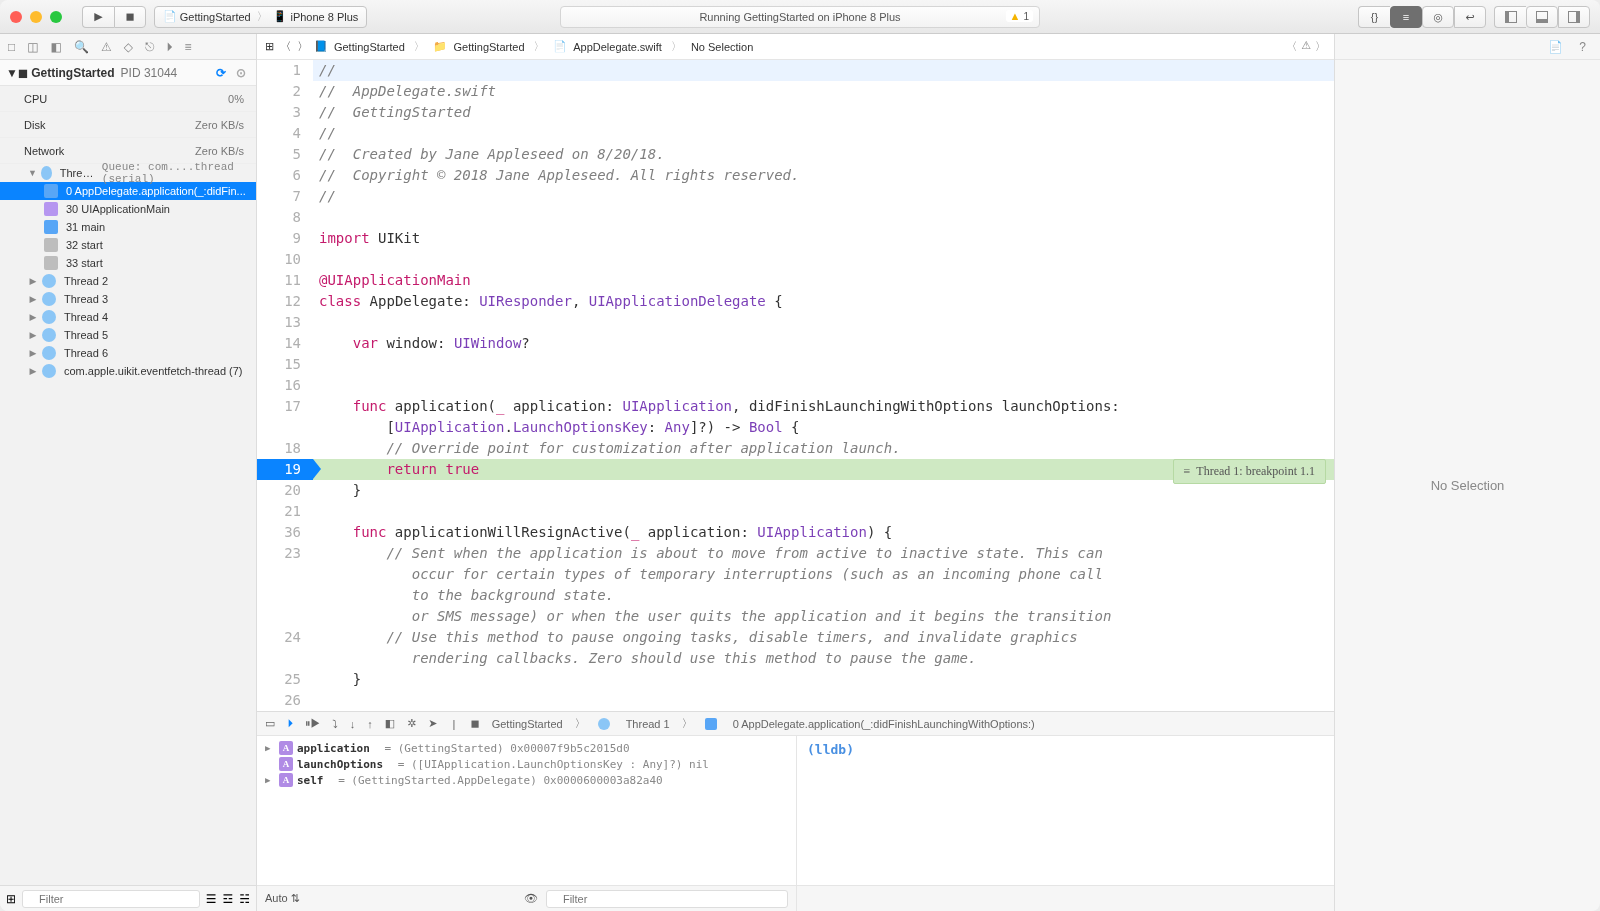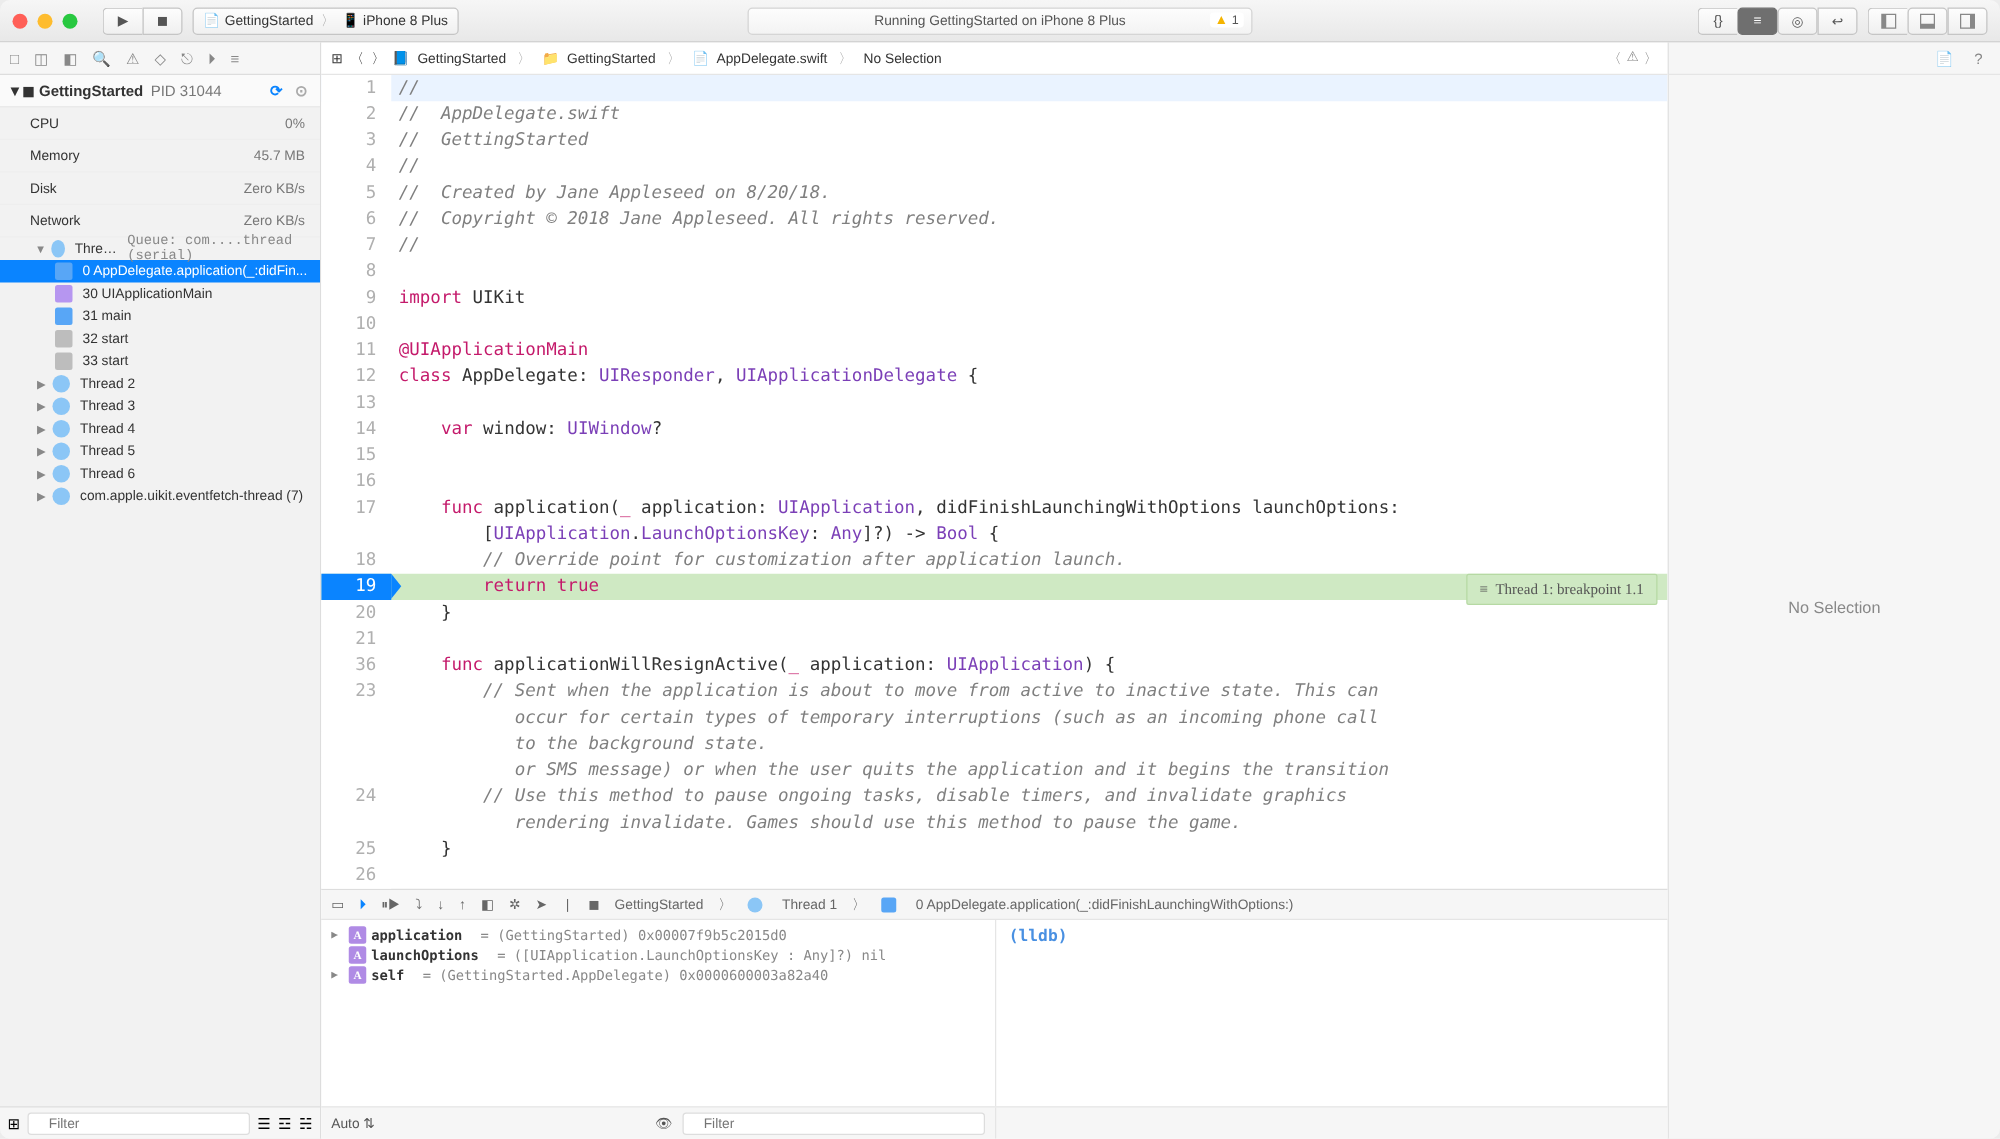--- a/index.html
+++ b/index.html
@@ -43,21 +43,21 @@
   background: linear-gradient(#fdfdfd,#f0f0f0);
   border: 1px solid #c5c5c5; border-radius: 4px;
   display: flex; align-items: center; padding: 0 8px;
   font-size: 11px; color: #333; margin-left: 8px;
 }
 .scheme-chip .sep { margin: 0 6px; color: #aaa; }
 .status-pill {
   position: absolute;
   left: 50%; transform: translateX(-50%);
   top: 6px;
-  height: 22px; width: 404px;
+  height: 22px; width: 480px;
   background: linear-gradient(#fdfdfd,#f3f3f3);
   border: 1px solid #d5d5d5; border-radius: 4px;
   display: flex; align-items: center; justify-content: center;
   font-size: 11px; color: #555;
 }
 .status-pill .warn {
   position: absolute; right: 6px; top: 3px;
   background: #fff; border-radius: 3px; padding: 0 4px;
   font-size: 10px; color: #555;
   display: flex; align-items: center; gap: 3px;
@@ -317,24 +317,20 @@
       <span>◼</span>&nbsp;
       <span>GettingStarted</span>
       <span class="pid">PID 31044</span>
       <span class="spacer"></span>
       <span class="circle-icon blue-arrow">⟳</span>
       <span class="circle-icon">⊙</span>
     </div>
     <div class="metric-row">
       <span>CPU</span>
       <span class="val">0%</span>
-    </div>
-    <div class="metric-row">
-      <span>Memory</span>
-      <span class="val">45.7 MB</span>
     </div>
     <div class="metric-row">
       <span>Disk</span>
       <span class="val">Zero KB/s</span>
     </div>
     <div class="metric-row">
       <span>Network</span>
       <span class="val">Zero KB/s</span>
     </div>
 
@@ -541,21 +537,21 @@
         <div class="code-line">
             <div class="gutter"></div>
             <div class="code-text">        <span class="tok-comment">   or SMS message) or when the user quits the application and it begins the transition</span></div>
           </div>
         <div class="code-line">
             <div class="gutter">24</div>
             <div class="code-text">        <span class="tok-comment">// Use this method to pause ongoing tasks, disable timers, and invalidate graphics</span></div>
           </div>
         <div class="code-line">
             <div class="gutter"></div>
-            <div class="code-text">        <span class="tok-comment">   rendering invalidate. Games should use this method to pause the game.</span></div>
+            <div class="code-text">        <span class="tok-comment">   rendering callbacks. Zero should use this method to pause the game.</span></div>
           </div>
         <div class="code-line">
             <div class="gutter">25</div>
             <div class="code-text">    }</div>
           </div>
         <div class="code-line">
             <div class="gutter">26</div>
             <div class="code-text"></div>
           </div>
       </div>

